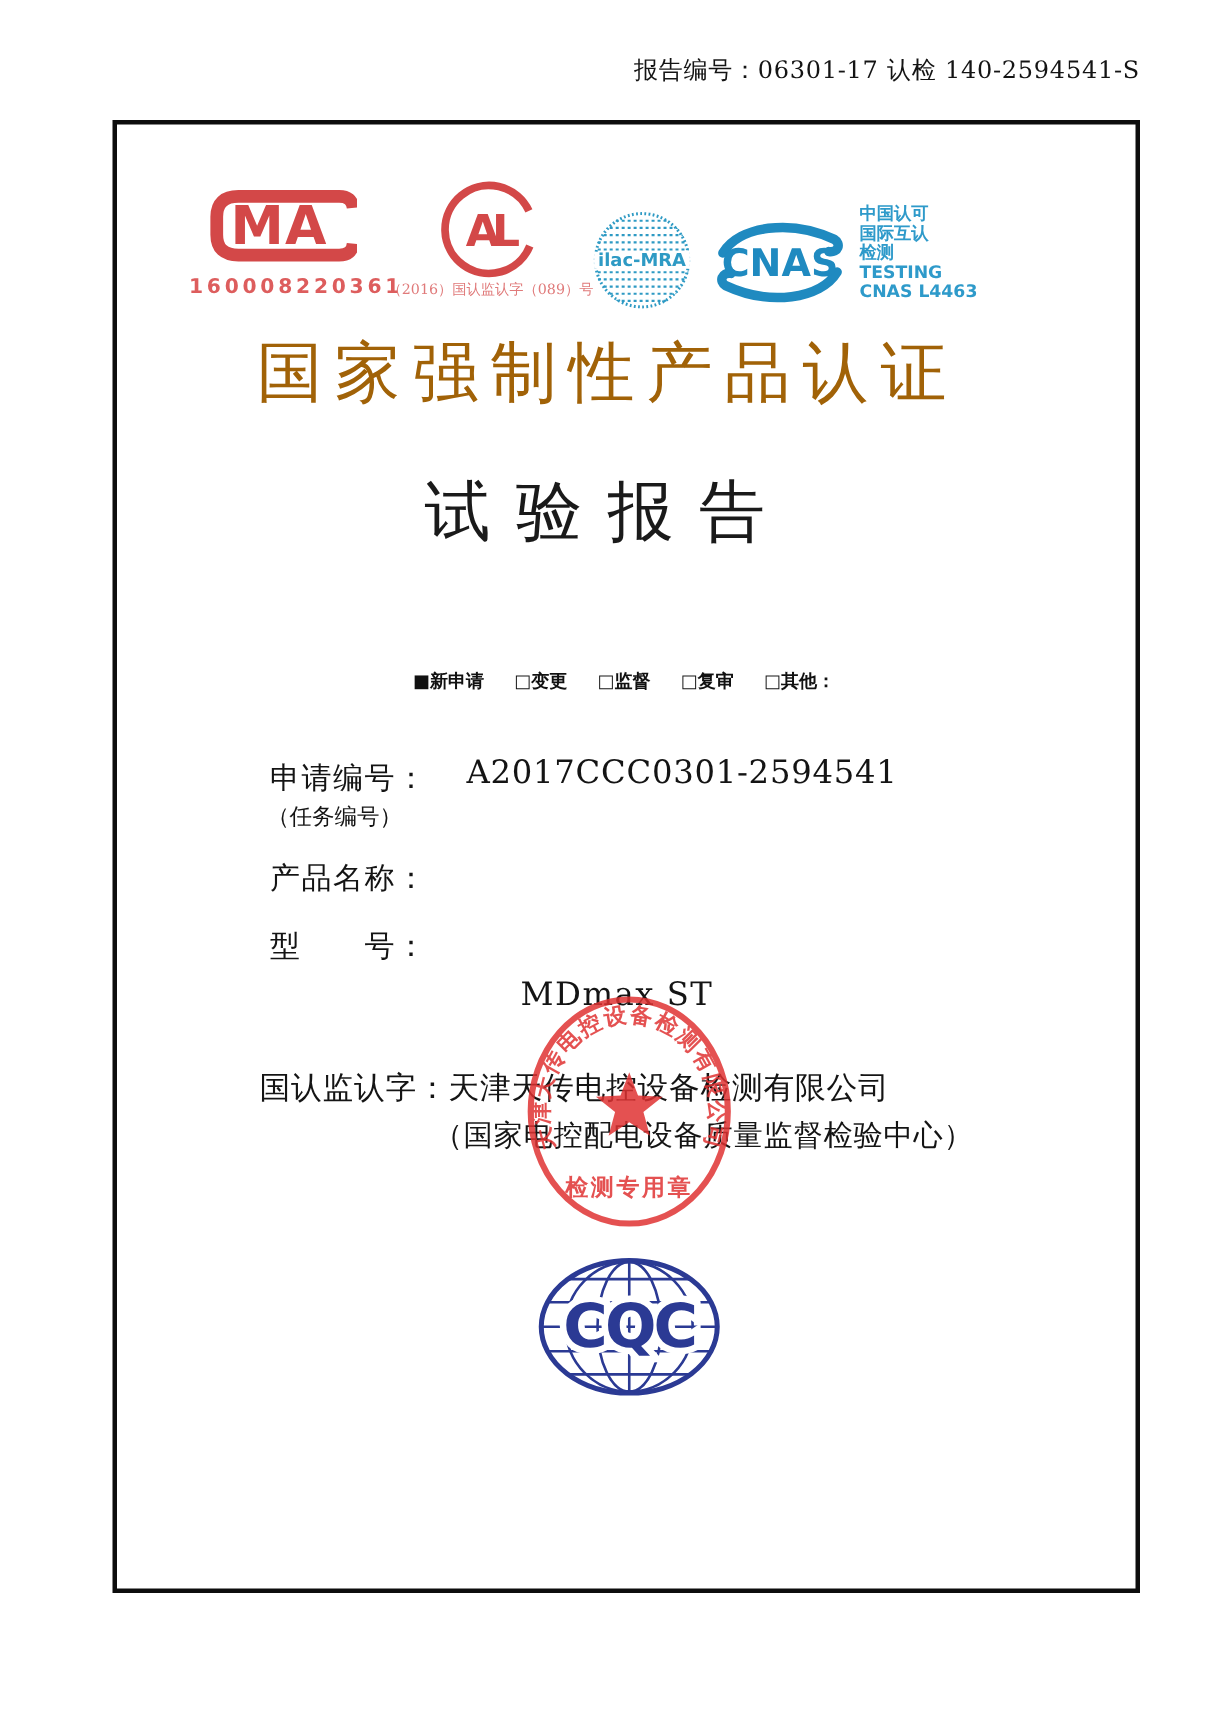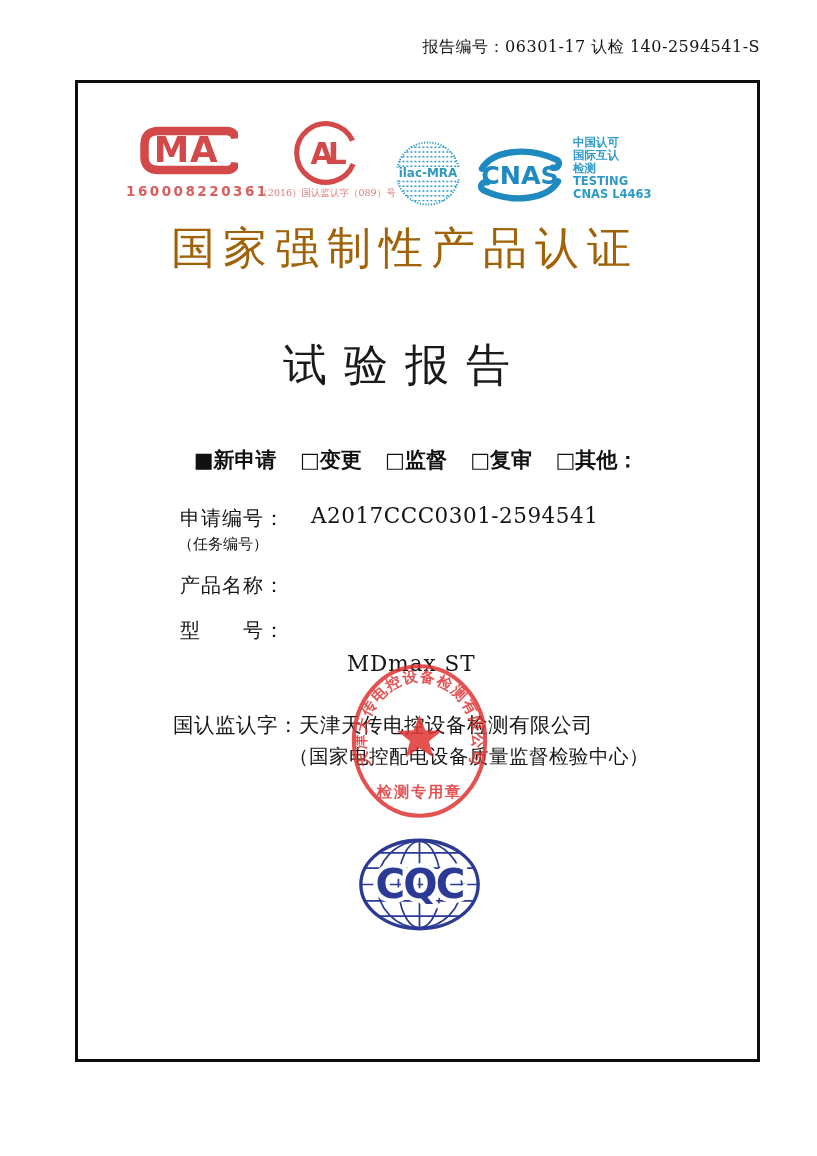--- a/index.html
+++ b/index.html
@@ -20,24 +20,24 @@
   .cal-caption{left:258px;top:187px;width:138px;text-align:center;
     font-size:9.5px;color:#e07a7a;letter-spacing:0px;}
   .ilac-svg{left:388px;top:140px;width:80px;height:67px;}
   .cnas-svg{left:474px;top:146px;width:92px;height:58px;}
   .cnas-text{left:573px;top:136px;width:100px;
     font-family:"DejaVu Sans","Liberation Sans",sans-serif;
     font-size:11.5px;font-weight:bold;color:#2e9aca;line-height:13px;}
 
   .title-wrap{left:75px;top:0;width:660px;text-align:center;}
   .title1{top:219px;font-size:44px;letter-spacing:8px;color:#a16207;}
-  .title2{top:312px;font-size:44px;letter-spacing:17px;color:#1a1a1a;margin-top:24px;}
+  .title2{top:312px;font-size:44px;letter-spacing:17px;color:#1a1a1a;}
 
   .apptype-row{left:75px;top:446px;width:682px;text-align:center;
-    font-size:21px;font-weight:600;color:#111;}
+    font-size:12px;font-weight:600;color:#111;}
   .apptype-row span{margin:0 8px;}
 
   .lbl{font-size:20px;color:#141414;letter-spacing:1px;}
   .val{font-size:21.5px;color:#141414;text-align:center;}
   .f-appno-lbl{left:180px;top:505px;}
   .f-appno-val{left:311px;top:503px;letter-spacing:0.5px;}
   .f-appno-note{left:178px;top:535px;font-size:15px;color:#141414;}
   .f-pname-lbl{left:180px;top:572px;}
   .f-pname-val{left:330px;top:570px;letter-spacing:5px;}
   .f-model-lbl{left:180px;top:617px;}

